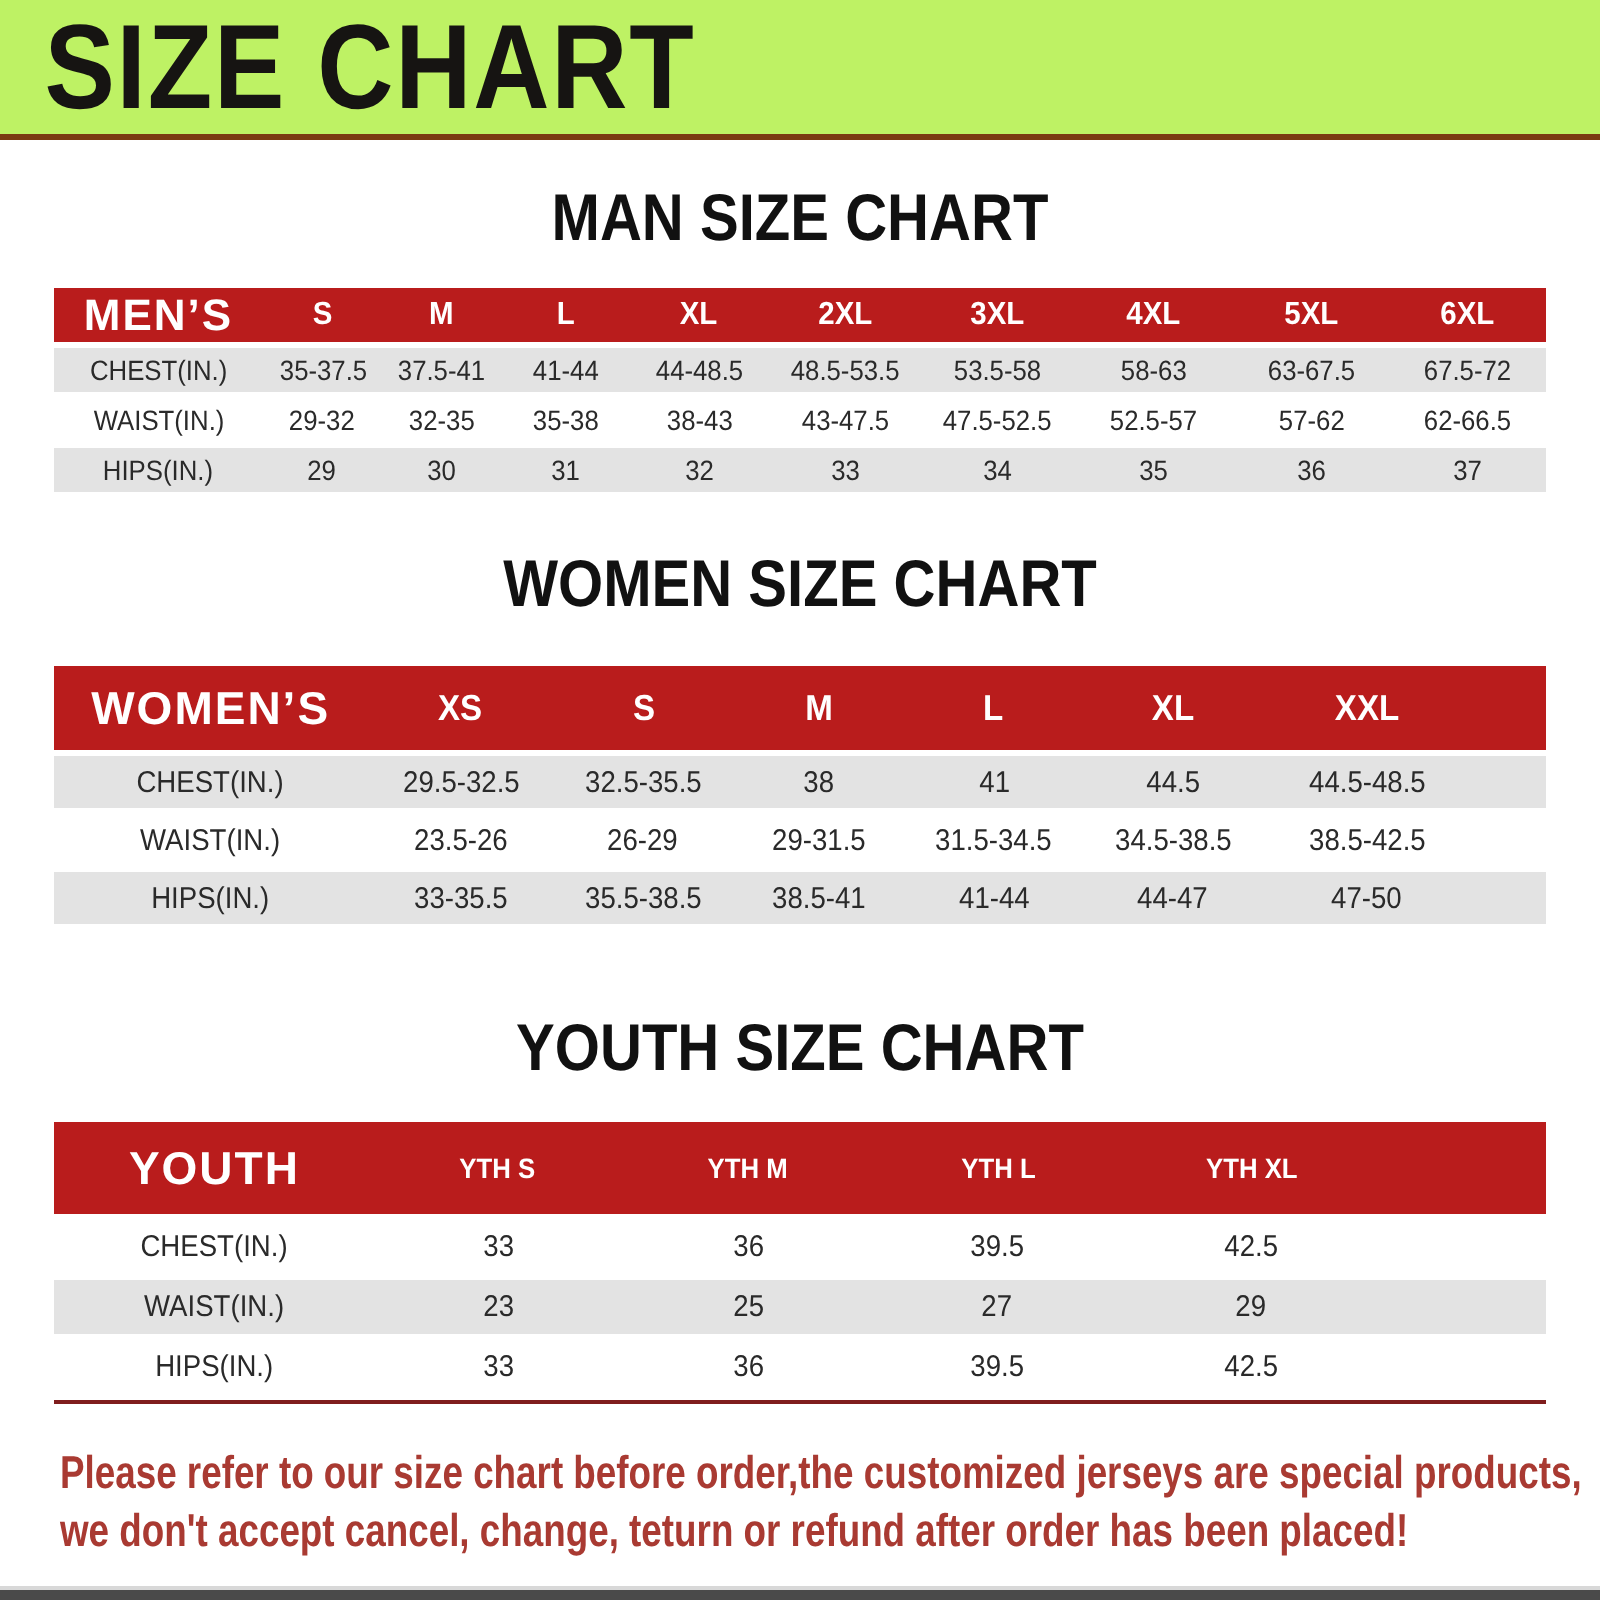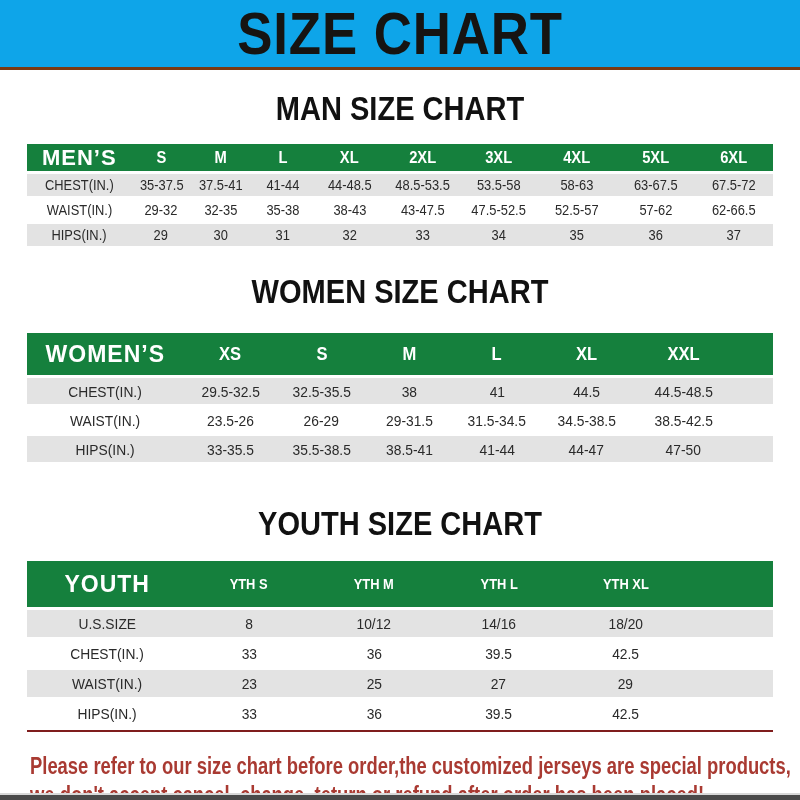--- a/index.html
+++ b/index.html
@@ -2,42 +2,42 @@
 <html><head>
 <meta charset="utf-8">
 <style>
   html,body{margin:0;padding:0;}
   .page{
     width:800px;height:800px;background:#ffffff;position:relative;overflow:hidden;
     font-family:"Liberation Sans", sans-serif;
   }
   
   .banner{
-    height:67px;background:#0ea5e9;border-bottom:3px solid #7A3A12;
-    display:flex;align-items:center;justify-content:center;
+    height:67px;background:#bef264;border-bottom:3px solid #7A3A12;
+    display:flex;align-items:center;justify-content:flex-start;
   }
   .banner h1{
     margin:0;line-height:1;font-size:60px;font-weight:bold;color:#161412;
     transform:scaleX(0.88);letter-spacing:1px;white-space:nowrap;
   }
   
   h2.section-heading{
     text-align:center;margin:0;font-weight:bold;color:#111;
     font-size:33px;line-height:1;transform:scaleX(0.88);white-space:nowrap;
   }
   h2.h-men{margin:22px 0 16px;}
   h2.h-women{margin:26px 0 22px;}
   h2.h-youth{margin:42px 0 18px;}
   
   table.size-table{
     width:746px;margin:0 auto;border-collapse:separate;border-spacing:0 3px;
     table-layout:fixed;
   }
   table.size-table th,table.size-table td{padding:0;text-align:center;vertical-align:middle;}
-  table.size-table thead th{background:#15803d;color:#ffffff;}
+  table.size-table thead th{background:#b91c1c;color:#ffffff;}
   table.size-table tbody tr.alt{background:#E3E3E3;}
   table.size-table tbody td{color:#2a2a2a;}
   .hlabel{font-weight:bold;letter-spacing:1px;}
   .cx{display:inline-block;transform:scaleX(0.92);white-space:nowrap;}
   
   table.t-men thead th{height:27px;font-size:16px;}
   table.t-men thead th.hlabel{font-size:22px;}
   table.t-men tbody td{height:22px;font-size:14px;}
   table.t-women thead th{height:42px;font-size:18px;margin-left:47px;}
   table.t-women thead th.hlabel{font-size:23px;}
@@ -205,28 +205,20 @@
           <tr>
             <th class="hlabel">YOUTH</th>
             <th><span class="cx">YTH S</span></th>
             <th><span class="cx">YTH M</span></th>
             <th><span class="cx">YTH L</span></th>
             <th><span class="cx">YTH XL</span></th>
             <th></th>
           </tr>
         </thead>
         <tbody>
-          <tr class="alt">
-            <td><span class="cx">U.S.SIZE</span></td>
-            <td><span class="cx">8</span></td>
-            <td><span class="cx">10/12</span></td>
-            <td><span class="cx">14/16</span></td>
-            <td><span class="cx">18/20</span></td>
-            <td></td>
-          </tr>
           <tr>
             <td><span class="cx">CHEST(IN.)</span></td>
             <td><span class="cx">33</span></td>
             <td><span class="cx">36</span></td>
             <td><span class="cx">39.5</span></td>
             <td><span class="cx">42.5</span></td>
             <td></td>
           </tr>
           <tr class="alt">
             <td><span class="cx">WAIST(IN.)</span></td>

